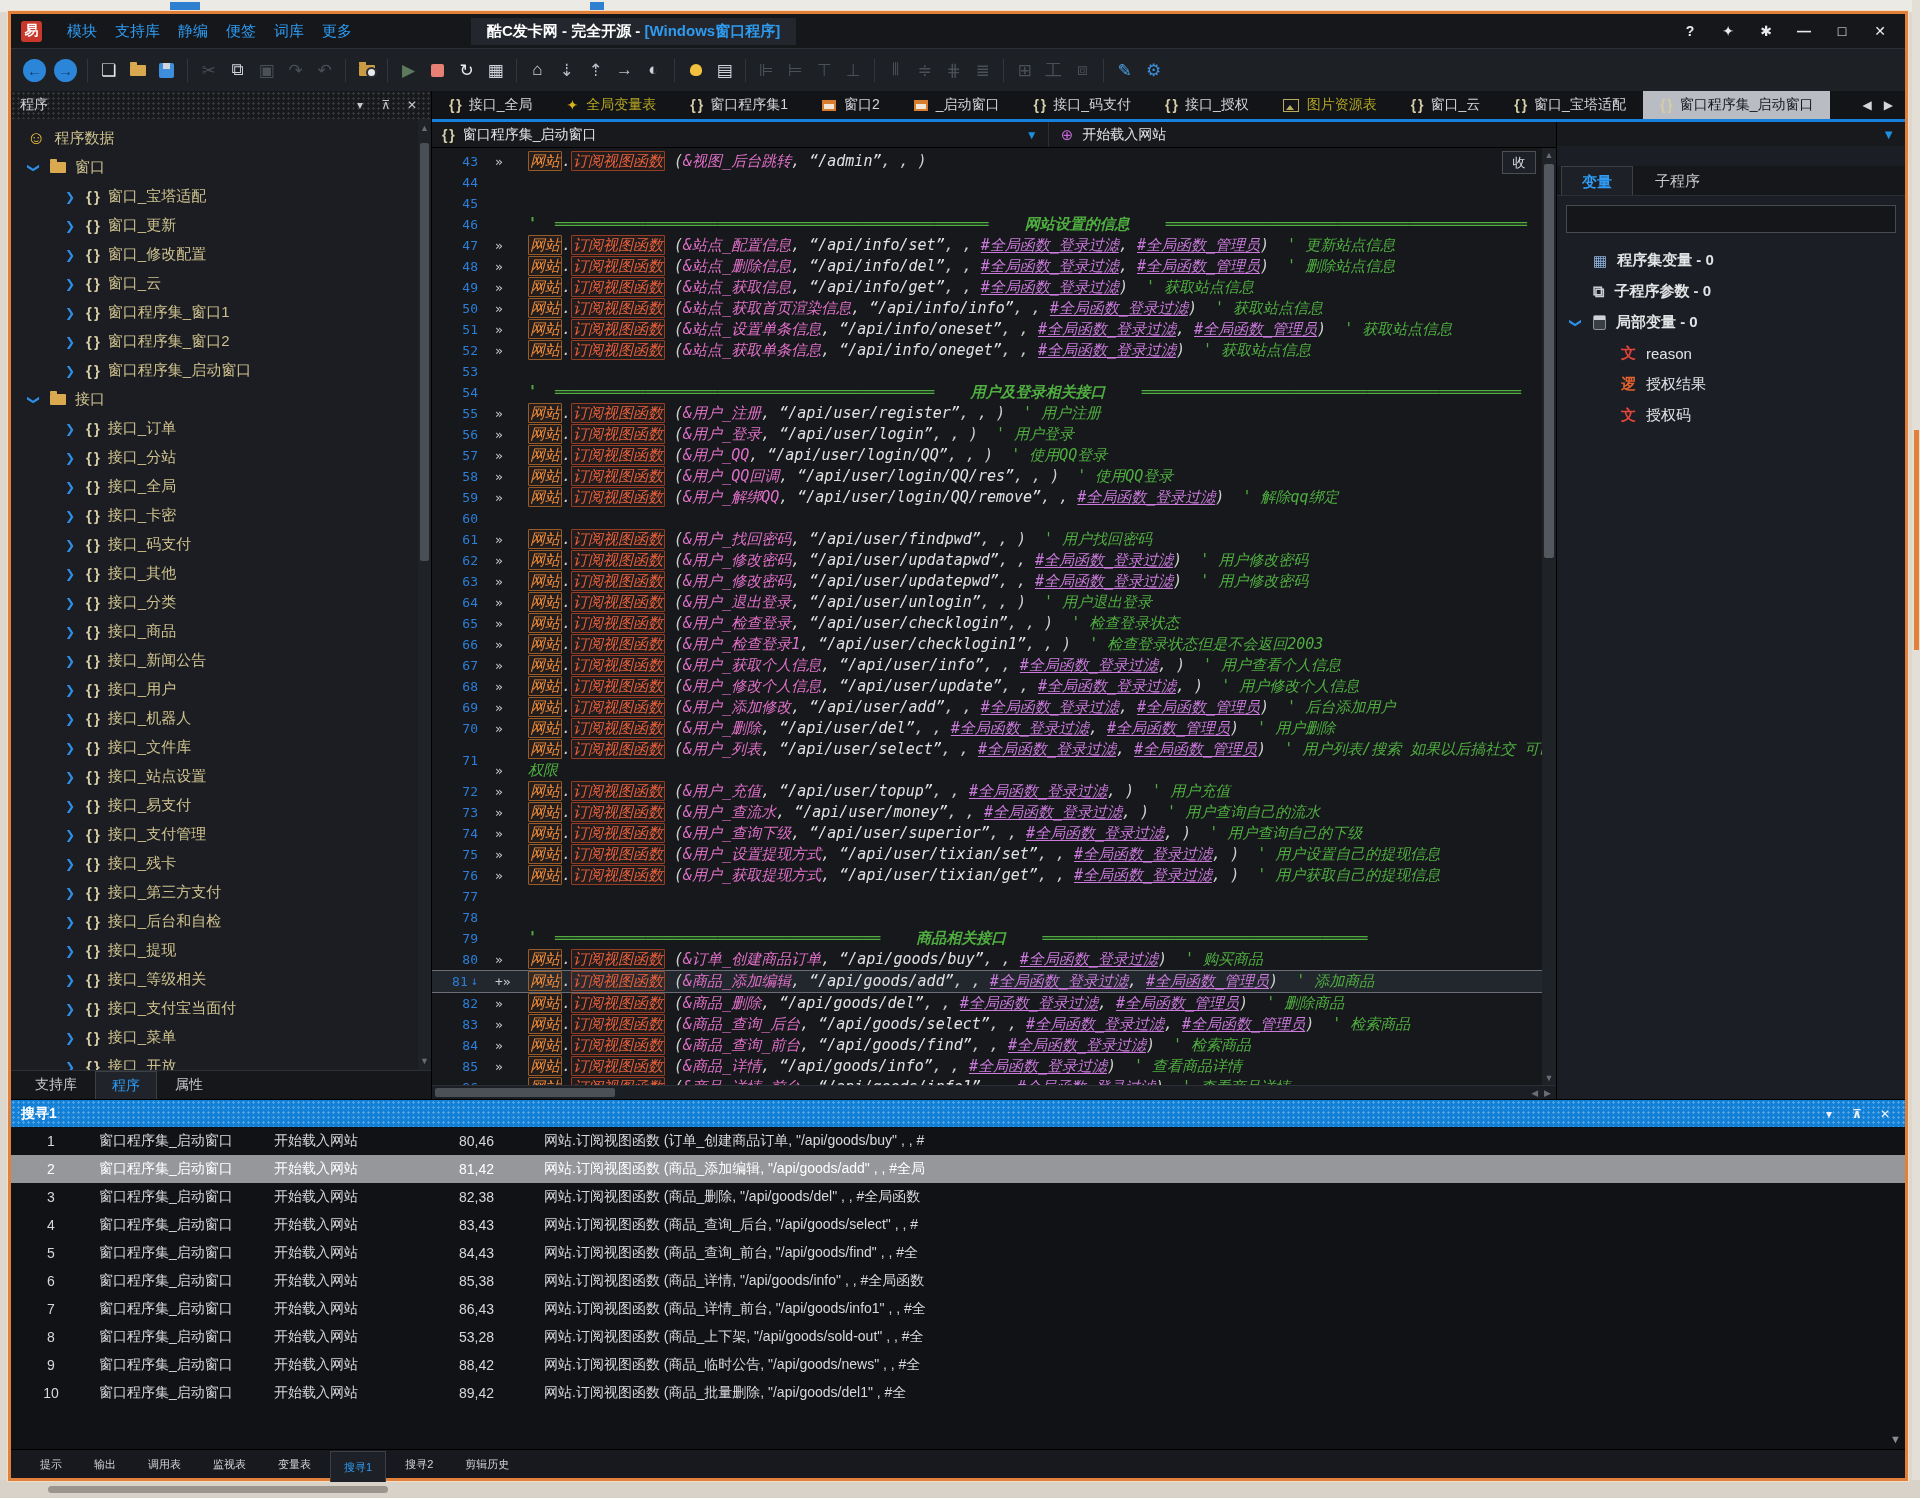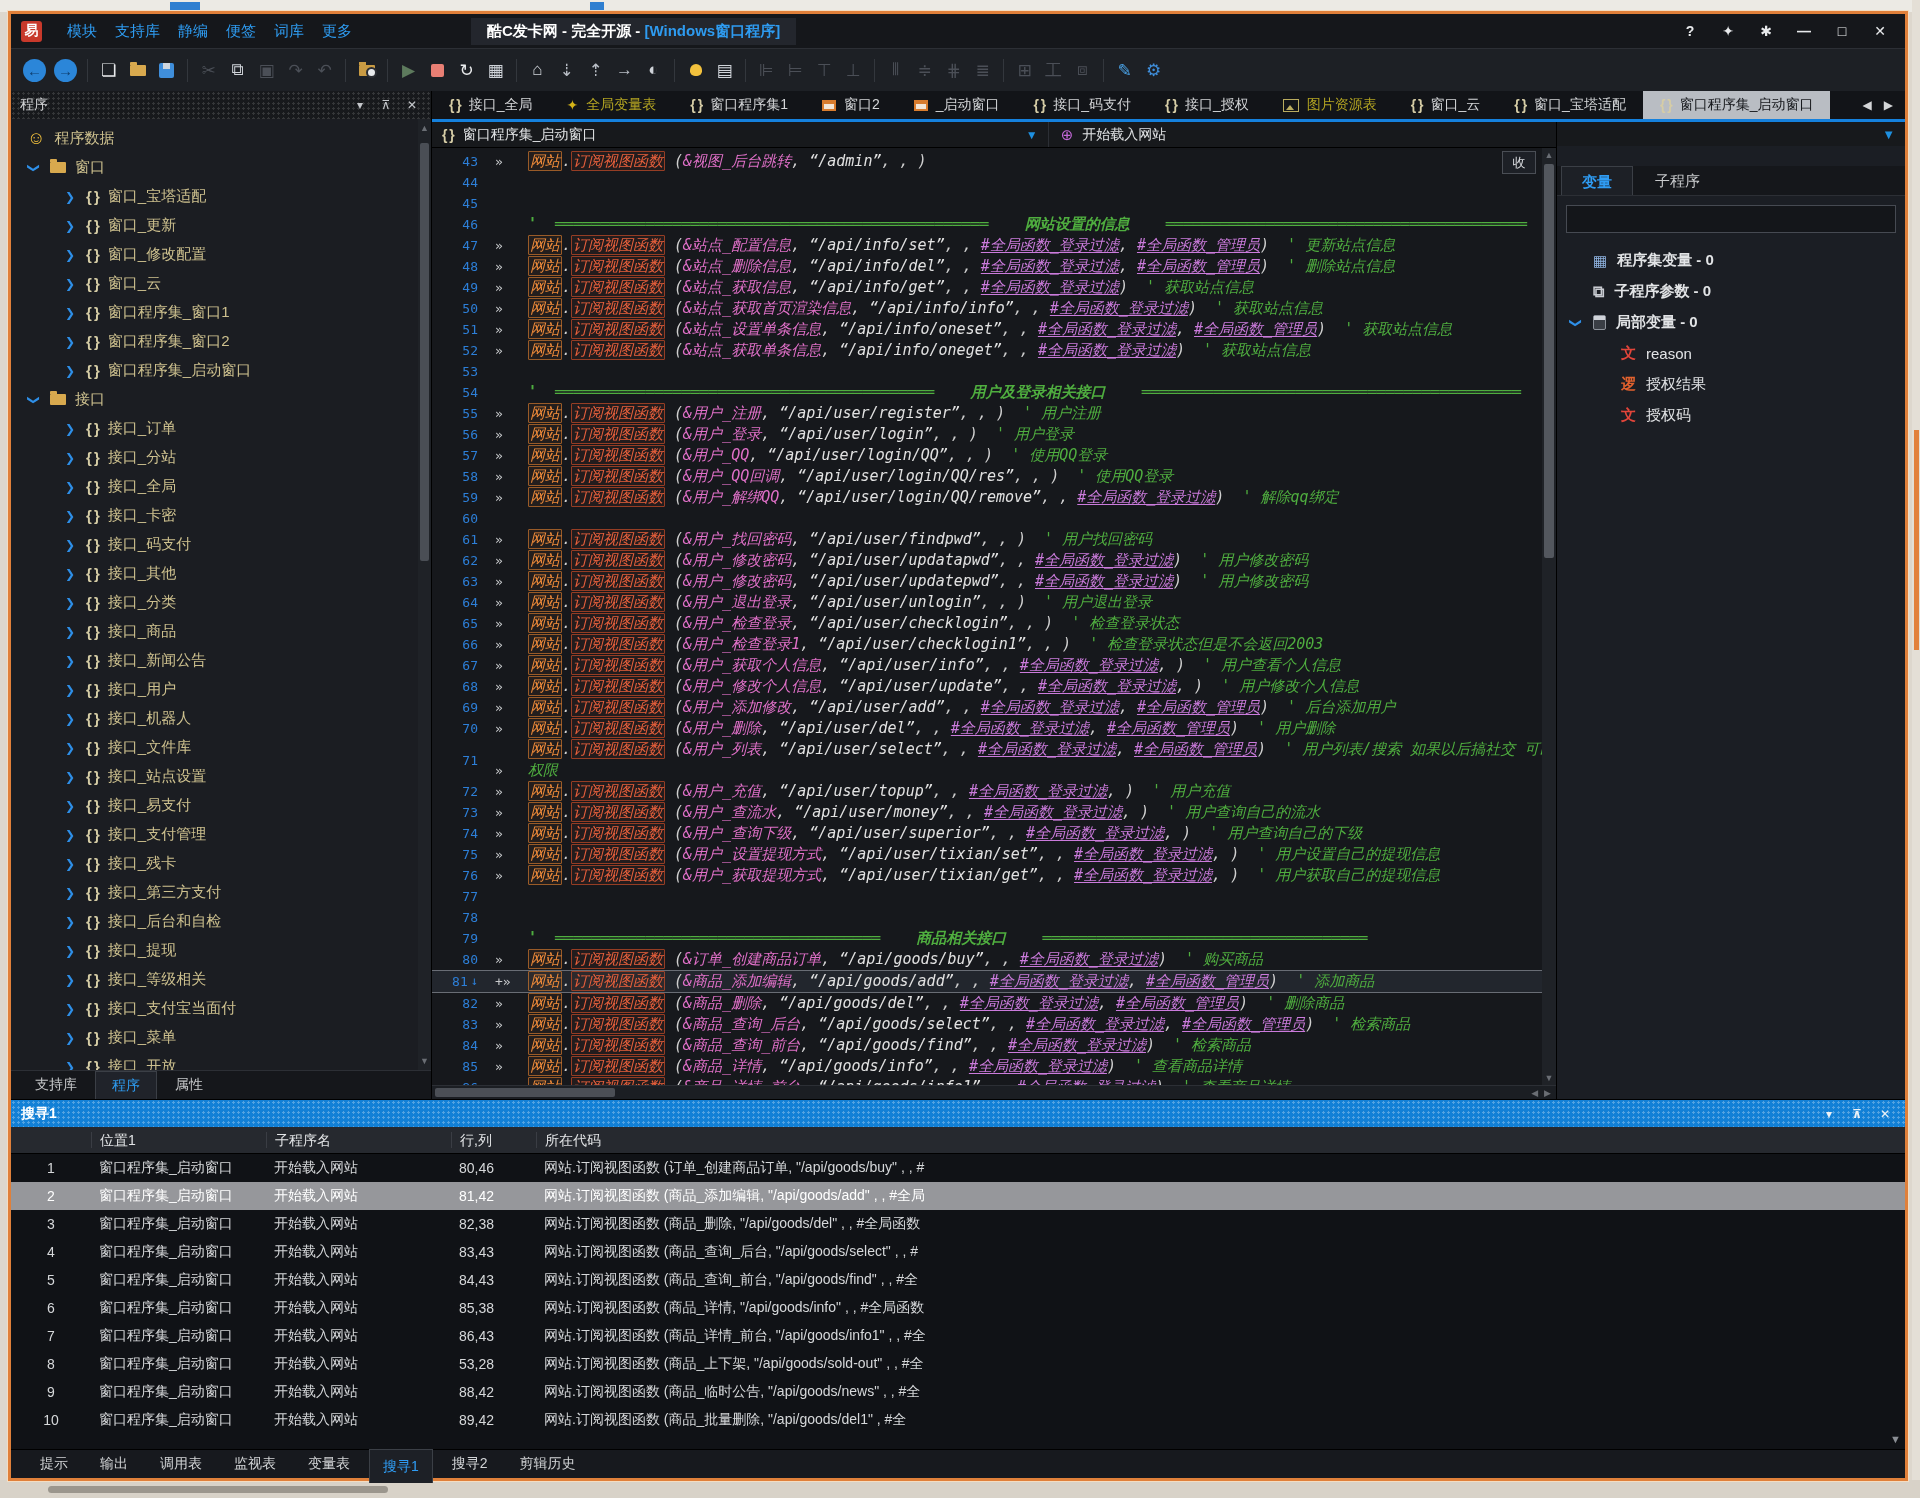--- a/index.html
+++ b/index.html
@@ -154,21 +154,21 @@
   .thead span{padding-left:8px;border-left:1px solid #3a3d44;height:16px;line-height:16px;}
   .thead span:first-child{border-left:none;}
   .trows{flex:1;overflow:hidden;}
   .trow{height:28px;display:grid;grid-template-columns:80px 175px 185px 85px 1fr;align-items:center;color:#d6d8da;font-size:14px;}
   .trow.sel{background:#96979b;color:#fff;}
   .tc{padding-left:8px;white-space:nowrap;overflow:hidden;}
   .tc.num{text-align:center;padding-left:0;}
   .table-arrow{position:absolute;right:4px;bottom:4px;color:#8a8e94;font-size:11px;}
 
   .btabs{height:28px;flex:none;background:#17191e;border-top:1px solid #000;display:flex;align-items:center;padding-left:16px;gap:6px;}
-  .btab{padding:8px 13px;font-size:14px;color:#d2d4d6;}
+  .btab{padding:8px 13px;font-size:11px;color:#d2d4d6;}
   .btab.active{color:#2f9df5;background:#1d2026;border:1px solid #3b3f46;border-bottom:none;padding-bottom:7px;margin-bottom:-4px;}
 </style>
 </head>
 <body>
 
 <div class="screen">
   <div class="desk-top">
       <i style="left:170px;width:30px"></i>
       <i style="left:590px;width:14px"></i>
     </div>
@@ -581,27 +581,20 @@
     <div class="search-header">
       <span>搜寻1</span>
       <span class="hicons" id="sh-icons">
           <span class="hico">▾</span>
           <span class="hico">⊼</span>
           <span class="hico">✕</span>
         </span>
     </div>
 
     <div class="stable">
-      <div class="thead">
-        <span></span>
-        <span>位置1</span>
-        <span>子程序名</span>
-        <span>行,列</span>
-        <span>所在代码</span>
-      </div>
       <div class="trows" id="search-rows">
           <div class="trow">
             <span class="tc num">1</span>
             <span class="tc">窗口程序集_启动窗口</span>
             <span class="tc">开始载入网站</span>
             <span class="tc">80,46</span>
             <span class="tc code">网站.订阅视图函数 (订单_创建商品订单, "/api/goods/buy" , , #</span>
           </div>
           <div class="trow sel">
             <span class="tc num">2</span>

